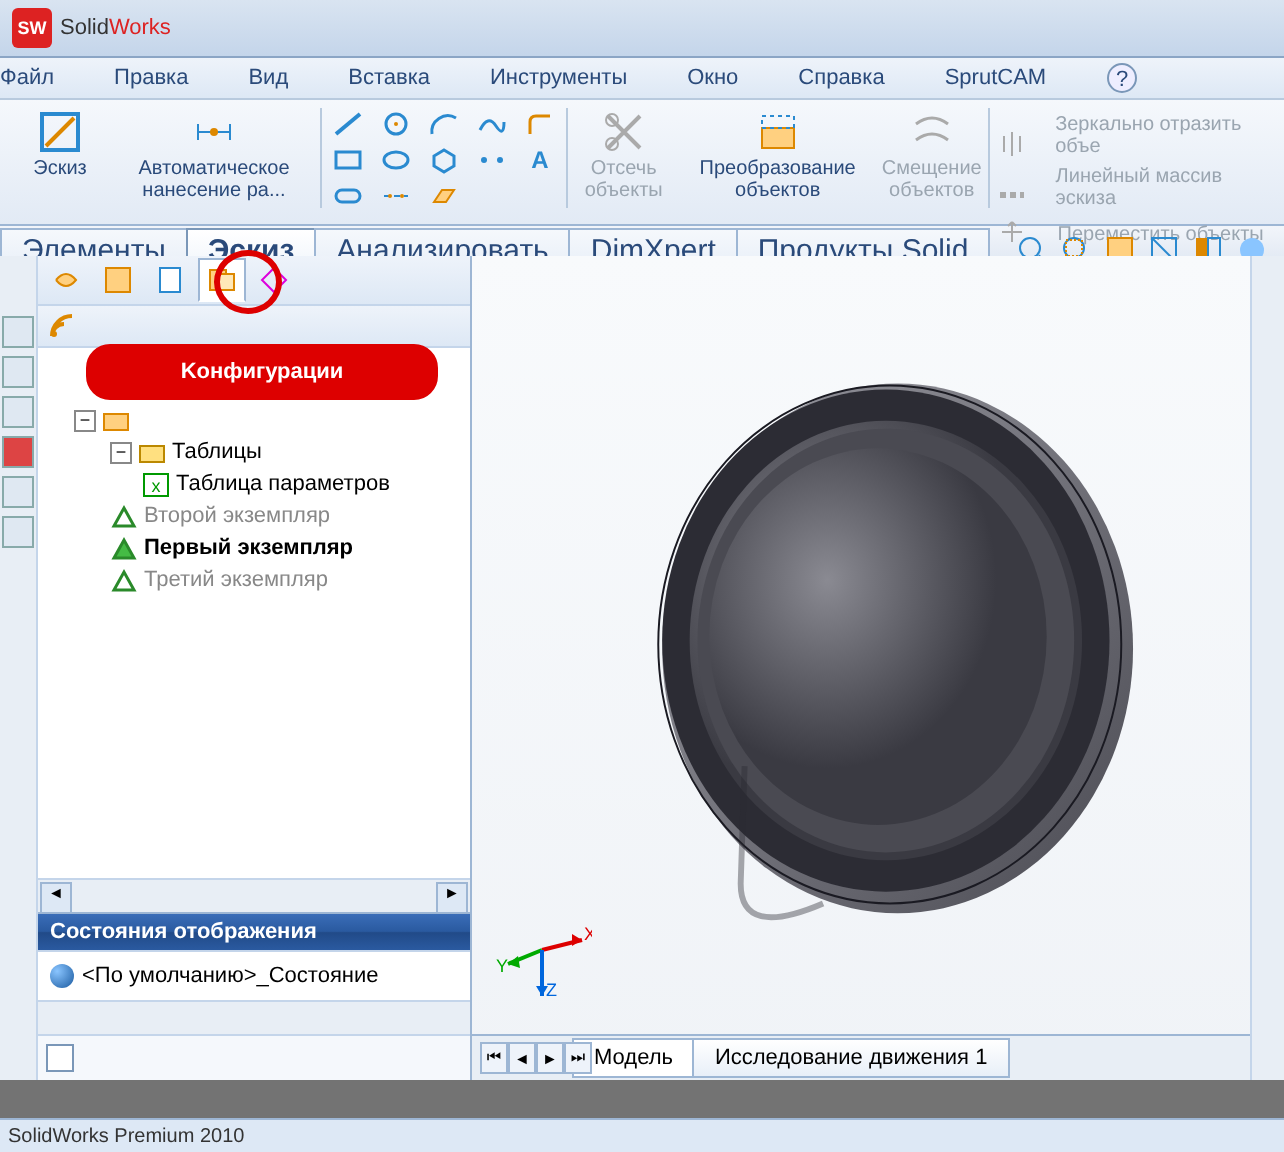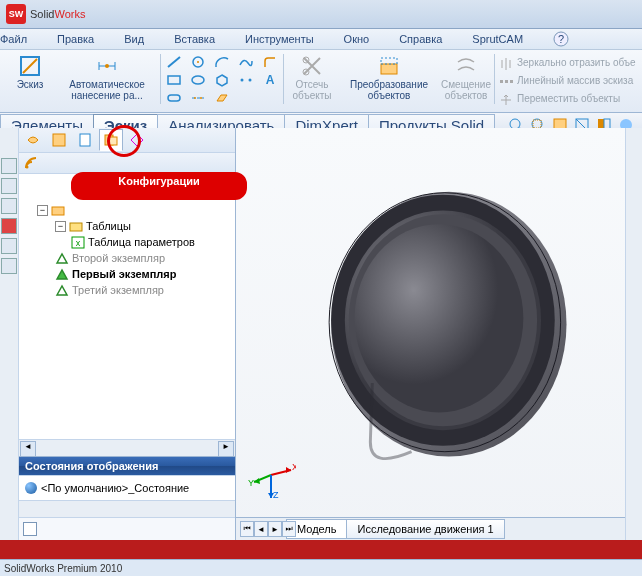--- a/index.html
+++ b/index.html
@@ -1,16 +1,16 @@
 <!DOCTYPE html>
 <html><head>
 <meta charset="utf-8">
 <style>
 html,body{margin:0;padding:0;font-family:Tahoma,Arial,sans-serif;font-size:11px;background:#fff;overflow:hidden}
-.app{width:642px;height:576px;position:relative;background:#b91c1c}
+.app{width:642px;height:576px;position:relative;background:#737373}
 
 .titlebar{height:28px;background:linear-gradient(#d9e4f1,#c4d5ea);border-bottom:1px solid #8ba5c5;display:flex;align-items:center;padding:0 6px}
 .sw-logo{width:20px;height:20px;background:#d22;border-radius:3px;display:flex;align-items:center;justify-content:center;color:#fff;font-weight:bold;font-size:9px;margin-right:4px}
 .titlebar-title{font-weight:normal;color:#333}
 .titlebar-title .s{color:#333}
 .titlebar-title .w{color:#d22}
 
 .menubar{height:20px;background:linear-gradient(#eef3fa,#dde8f5);display:flex;align-items:center;padding:0 0;gap:30px;border-bottom:1px solid #b8cade}
 .menubar span{color:#2a4a7a;cursor:default}
 
@@ -18,39 +18,39 @@
 .rib-group{display:flex;flex-direction:column;align-items:center;height:54px;padding:0 6px;position:relative}
 .rib-sep{width:1px;height:50px;background:#b8cade;margin:2px 2px}
 .rib-bigbtn{display:flex;flex-direction:column;align-items:center;width:40px;padding-top:2px}
 .rib-bigbtn.wide{width:90px}
 .rib-icon{width:24px;height:24px;display:flex;align-items:center;justify-content:center}
 .rib-label{font-size:10px;color:#2a4a7a;text-align:center;line-height:11px;margin-top:1px}
 .rib-label.grey{color:#9aa5b0}
 .rib-smallgrid{display:flex;flex-direction:column;gap:2px;padding-top:2px}
 .rib-smallrow{display:flex;gap:2px}
 .rib-smallbtn{width:22px;height:16px;display:flex;align-items:center;justify-content:center}
-.rib-textbtn{display:flex;align-items:flex-start;gap:4px;color:#9aa5b0;font-size:10px;padding:1px 2px}
+.rib-textbtn{display:flex;align-items:flex-end;gap:16px;color:#9aa5b0;font-size:10px;padding:1px 2px}
 
 .tabbar{height:22px;background:linear-gradient(#f2f5fa,#dde6f2);display:flex;align-items:flex-end;border-bottom:1px solid #7a97b8}
 .tab{height:20px;padding:0 10px;display:flex;align-items:center;color:#2a4a7a;border:1px solid #9db6d4;border-bottom:none;background:linear-gradient(#f5f8fc,#e8eff8);margin-right:-1px;font-size:15px}
 .tab.active{background:linear-gradient(#fff,#f0f5fb);font-weight:bold;border-color:#7a97b8}
 .tab-icons-right{margin-left:auto;display:flex;gap:6px;padding:0 8px 2px 0}
 .zoom-ico{width:16px;height:16px}
 
 .main{position:absolute;top:128px;left:0;right:0;bottom:36px;display:flex}
 .left-rail{width:18px;background:#e8eef5;border-right:1px solid #c4d5ea;display:flex;flex-direction:column;gap:4px;padding-top:30px;align-items:center}
 .rail-ico{width:14px;height:14px;border:1px solid #8aa;background:#dfe8f2}
 
 .panel{width:216px;background:#fff;border-right:1px solid #9db6d4;display:flex;flex-direction:column;position:relative}
 .panel-tabs{height:24px;background:linear-gradient(#eef3fa,#dde8f5);display:flex;align-items:center;padding:0 2px;gap:2px;border-bottom:1px solid #c4d5ea;position:relative}
 .ptab{width:22px;height:20px;display:flex;align-items:center;justify-content:center;border:1px solid transparent}
 .ptab.active{background:#fff;border:1px solid #9db6d4;border-bottom-color:#fff}
 .red-circle{position:absolute;width:28px;height:26px;border:3px solid #d00;border-radius:50%;top:-3px;left:88px;pointer-events:none}
 .ptab2{height:20px;background:linear-gradient(#eef3fa,#dde8f5);display:flex;align-items:center;padding:0 4px;border-bottom:1px solid #c4d5ea}
-.oval-highlight{position:absolute;top:44px;left:52px;width:170px;height:22px;border:3px solid #d00;border-radius:12px;background:#d00;z-index:2;display:flex;align-items:flex-start;justify-content:center;color:#fff;font-size:11px;font-weight:bold}
+.oval-highlight{position:absolute;top:44px;left:24px;width:170px;height:22px;border:3px solid #d00;border-radius:12px;background:#d00;z-index:2;display:flex;align-items:center;justify-content:center;color:#fff;font-size:11px;font-weight:bold}
 .tree{flex:1;overflow:auto;padding:28px 4px 4px 4px}
 .tree-row{display:flex;align-items:center;gap:3px;padding:1px 0;white-space:nowrap}
 .tree-indent1{padding-left:14px}
 .tree-indent2{padding-left:32px}
 .tree-indent3{padding-left:48px}
 .tree-ico{width:14px;height:14px;flex-shrink:0}
 .expander{width:9px;height:9px;border:1px solid #888;background:#fff;display:flex;align-items:center;justify-content:center;font-size:9px;line-height:9px;flex-shrink:0}
 .tree-text{color:#000}
 .tree-text.grey{color:#888}
 .tree-text.bold{font-weight:bold}

